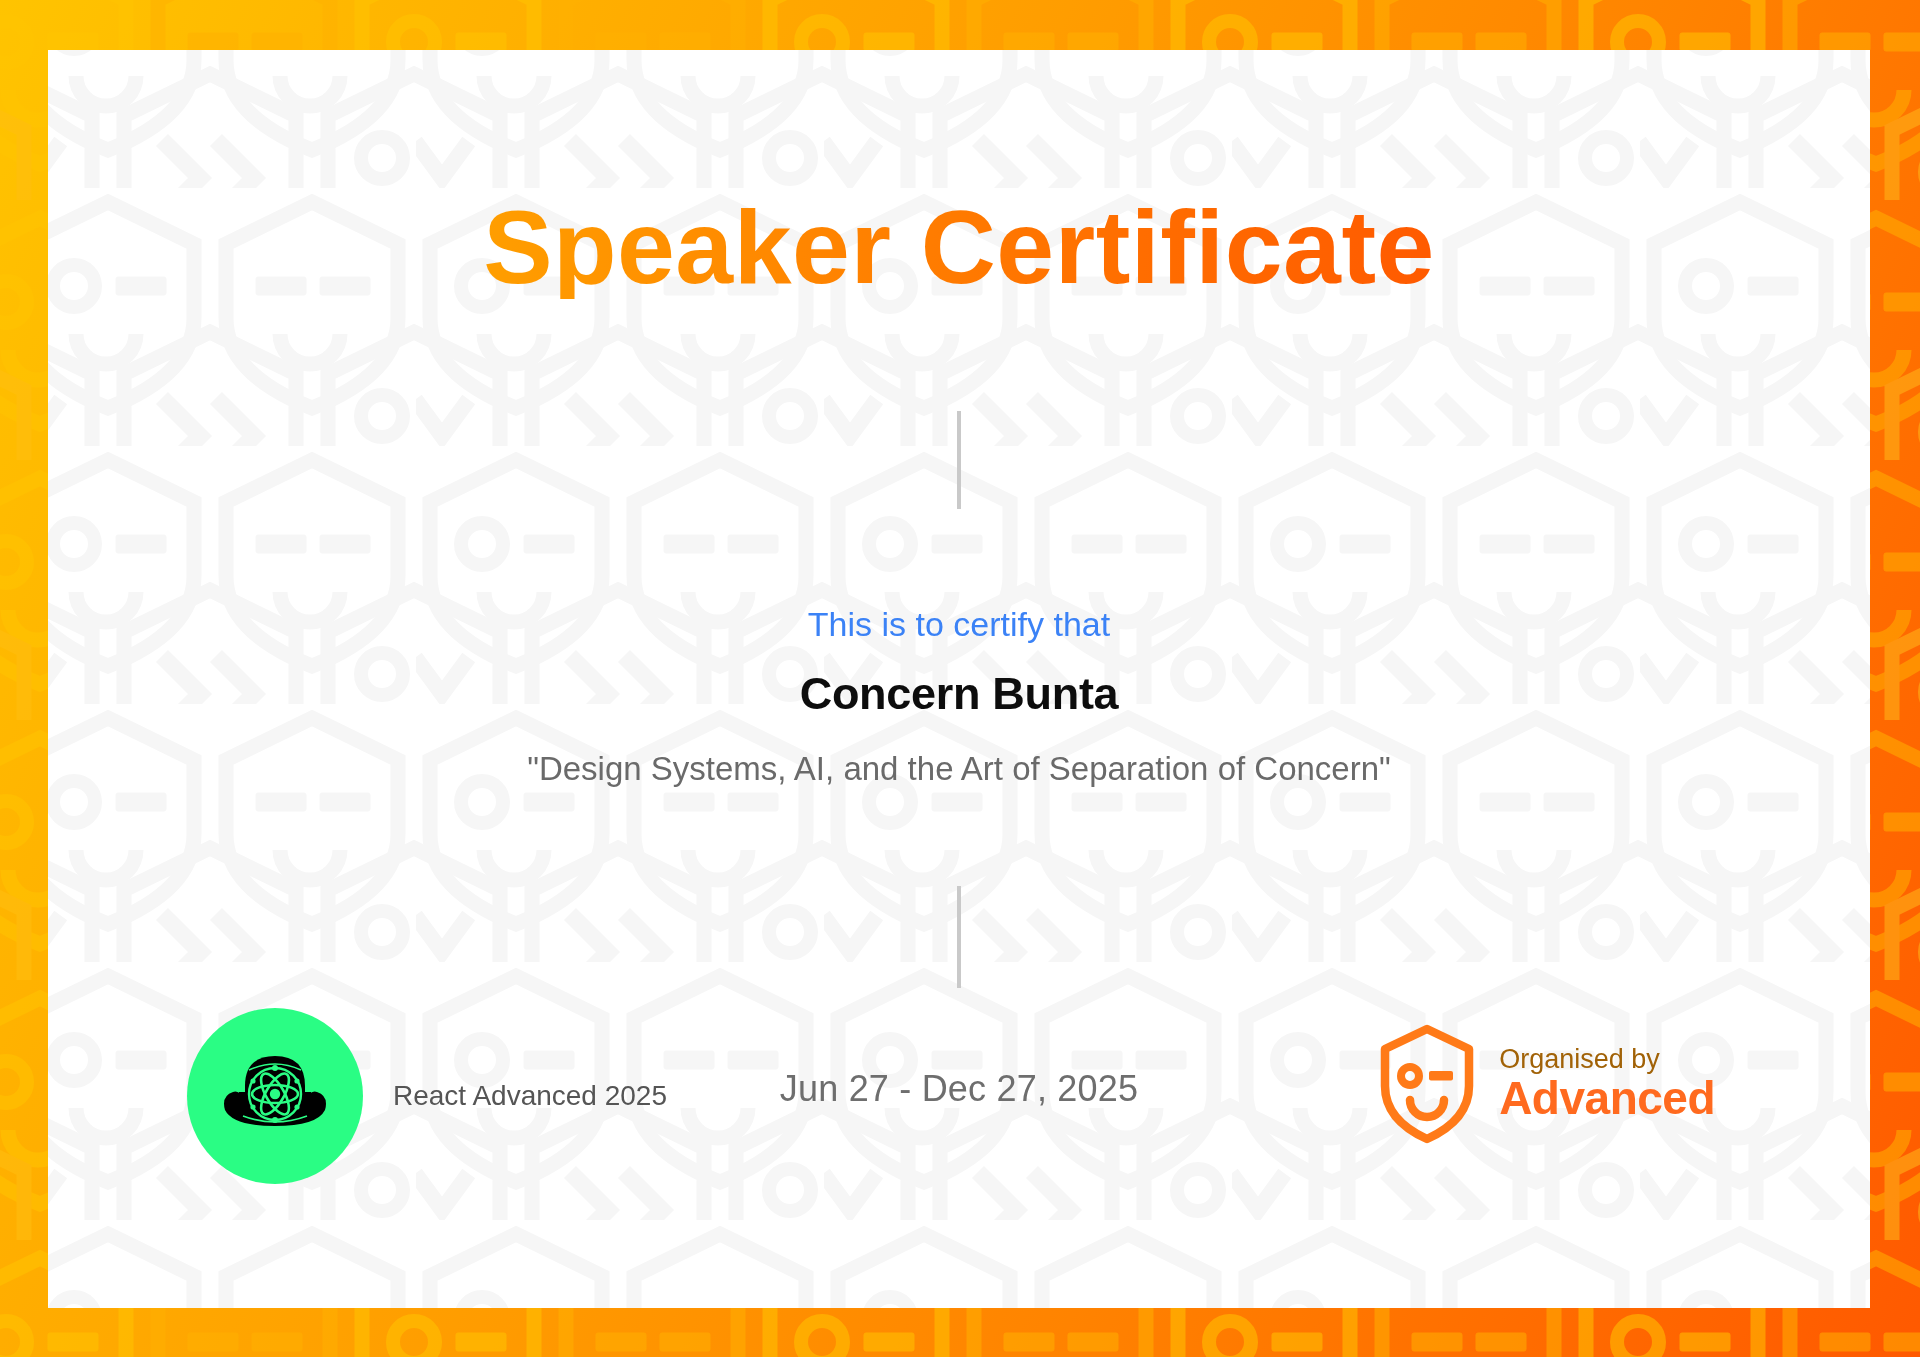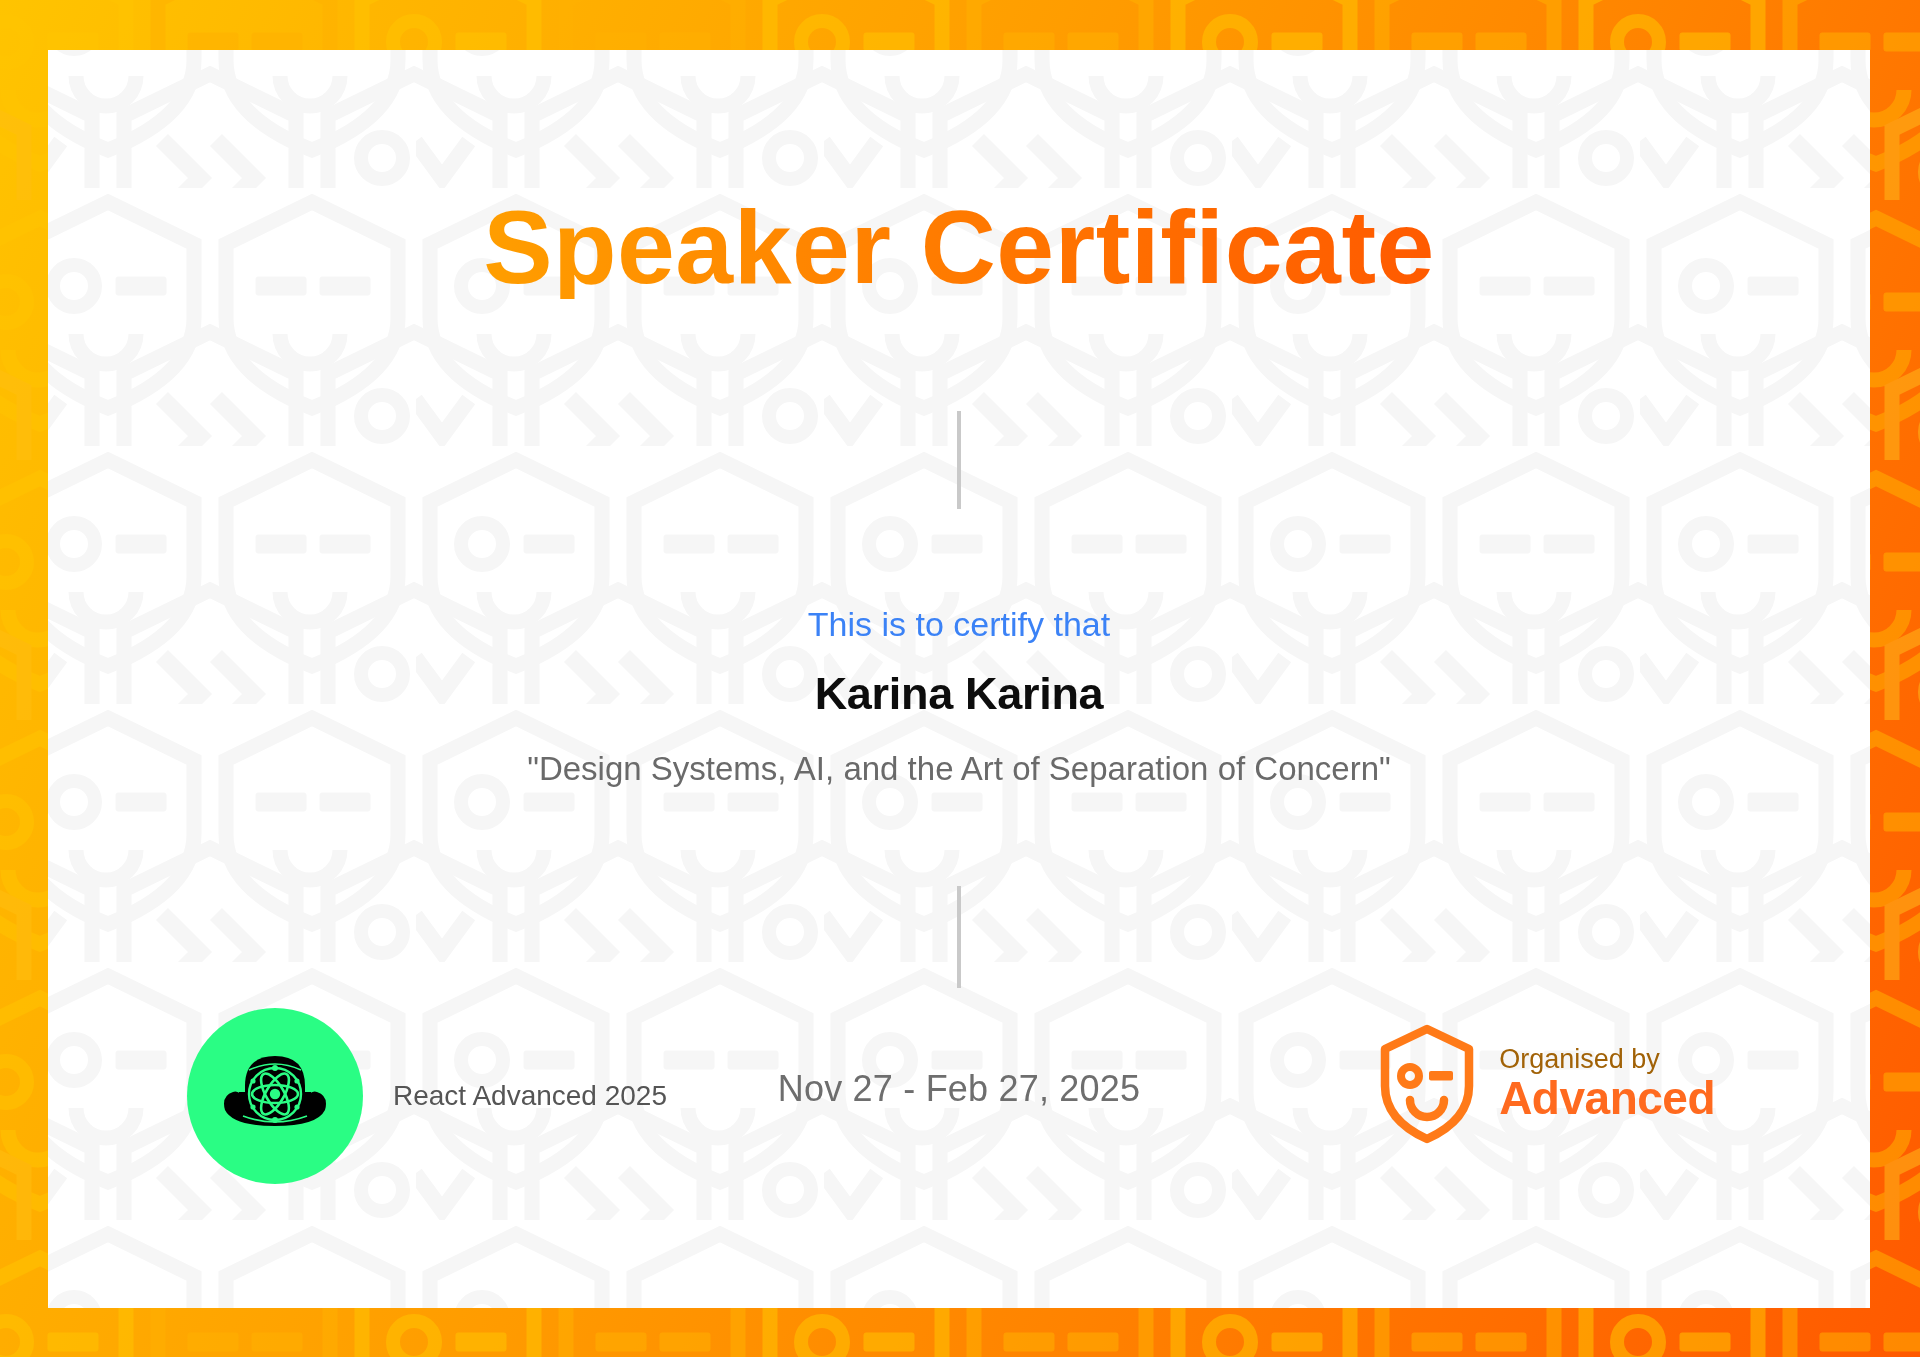--- a/index.html
+++ b/index.html
@@ -266,21 +266,21 @@
     </svg>
 
     <div class="card-inner">
 
       <div class="title">Speaker Certificate</div>
 
       <div class="divider divider-top"></div>
 
       <div class="certify-line">This is to certify that</div>
 
-      <div class="recipient">Karina Karina</div>
+      <div class="recipient">Concern Bunta</div>
 
       <div class="talk-title">"Design Systems, AI, and the Art of Separation of Concern"</div>
 
       <div class="divider divider-bottom"></div>
 
       <div class="footer">
 
         <div class="event-block">
           <div class="event-logo">
             <svg width="132" height="132" viewBox="0 0 132 132" aria-hidden="true">
@@ -306,21 +306,21 @@
               <circle cx="88" cy="77" r="2.6" fill="#2afd84"></circle>
               <circle cx="66" cy="90" r="3" fill="#2afd84"></circle>
               <circle cx="44" cy="77" r="2.6" fill="#2afd84"></circle>
               <circle cx="44" cy="51" r="2.6" fill="#2afd84"></circle>
             </svg>
           </div>
           <div class="event-name">React Advanced 2025</div>
         </div>
 
         <div class="date-block">
-          <span class="date-text">Nov 27 - Feb 27, 2025</span>
+          <span class="date-text">Jun 27 - Dec 27, 2025</span>
         </div>
 
         <div class="organiser-block">
           <svg class="org-shield" width="100" height="124" viewBox="0 0 100 124" aria-hidden="true">
             <path d="M50 7 L92 27 L92 64 Q92 98 50 117 Q8 98 8 64 L8 27 Z" fill="none" stroke="#ff7a18" stroke-width="8.5" stroke-linejoin="round"></path>
             <circle cx="33" cy="54" r="9" fill="none" stroke="#ff7a18" stroke-width="8"></circle>
             <rect x="52" y="49" width="24" height="9.5" rx="2" fill="#ff7a18"></rect>
             <path d="M33 78 a17 17 0 0 0 34 0" fill="none" stroke="#ff7a18" stroke-width="8.5" stroke-linecap="round"></path>
           </svg>
           <div class="org-text">

